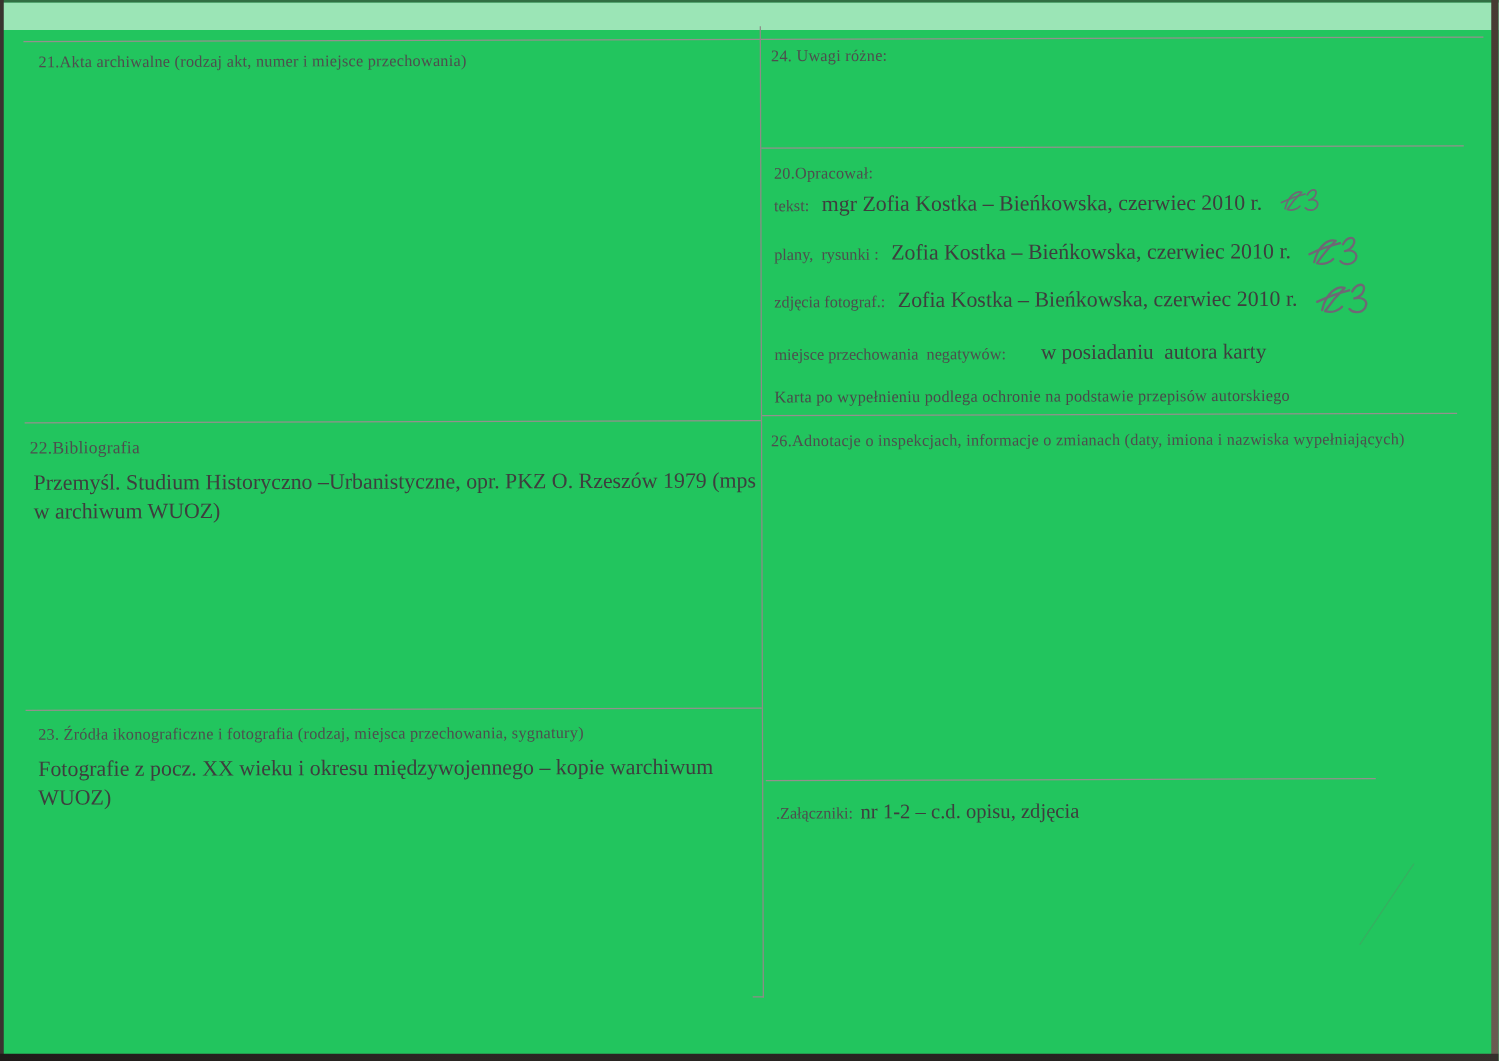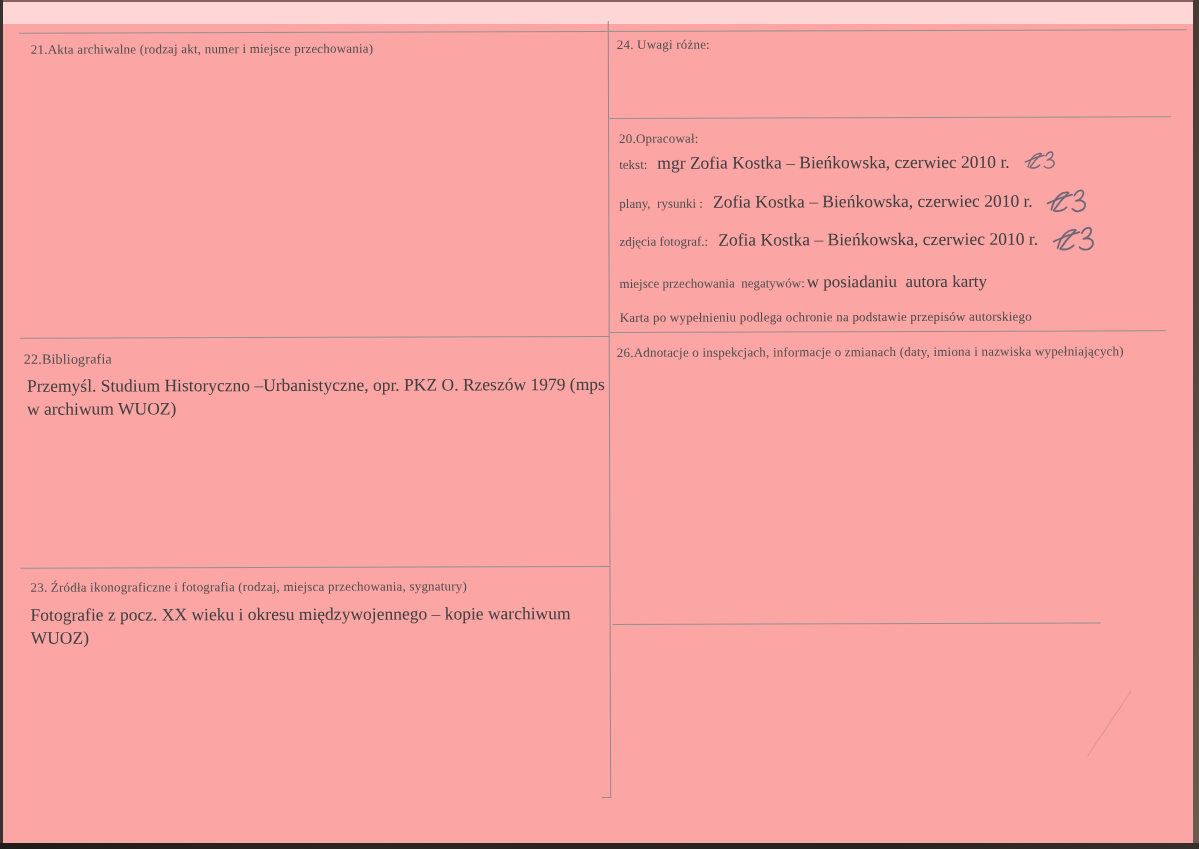--- a/index.html
+++ b/index.html
@@ -1,18 +1,18 @@
 <!DOCTYPE html>
 <html><head>
 <meta charset="utf-8">
 <style>
   html,body{margin:0;padding:0;background:#8b8b8b;}
   .page{
     position:relative;width:1199px;height:849px;overflow:hidden;
-    background:#fca5a5;
+    background:#22c55e;
     font-family:"Liberation Serif","DejaVu Serif",serif;
     color:#484848;
   }
   .sheet{position:absolute;inset:0;transform:rotate(-0.18deg);transform-origin:50% 50%;}
   
   .edge-top{position:absolute;top:0;left:0;width:100%;height:2px;background:rgba(58,53,50,.6);z-index:5;}
   .edge-left{position:absolute;top:0;left:0;width:3px;height:100%;background:#39332f;z-index:5;}
   .edge-right{position:absolute;top:0;right:0;width:6px;height:100%;
     background:linear-gradient(180deg,#473b33 0%,#554840 45%,#6a5c52 100%);z-index:5;}
   .edge-bottom{position:absolute;bottom:0;left:0;width:100%;height:6px;
@@ -89,34 +89,38 @@
       <span class="role">zdjęcia fotograf.:</span>
       <span class="val">Zofia Kostka – Bieńkowska, czerwiec 2010 r.</span>
       <svg class="initials" width="46" height="30" viewBox="0 0 40 26">
         <path d="M4 19 C8 7 16 3 21 5 C16 9 10 15 6 20 C11 22 16 20 18 18"></path>
         <path d="M1 13 C9 10 17 8 24 7"></path>
         <path d="M26 8 C30 2 36 3 34 8 C33 11 29 13 27 13 C32 12 37 15 34 20 C31 24 25 23 23 20"></path>
       </svg>
     </div>
 
     <div class="row" style="left:620px;top:273px;">
-      <span class="role" style="margin-right:2px;">miejsce przechowania  negatywów:</span>
+      <span class="role" style="margin-right:28px;">miejsce przechowania  negatywów:</span>
       <span class="val" style="font-size:17px;">w posiadaniu  autora karty</span>
     </div>
 
     <div class="note" style="left:620px;top:310px;">Karta po wypełnieniu podlega ochronie na podstawie przepisów autorskiego</div>
 
     <div class="hdr" style="left:617px;top:345px;width:560px;">26.Adnotacje o inspekcjach, informacje o zmianach (daty, imiona i nazwiska wypełniających)</div>
 
     <div class="hdr" style="left:24px;top:350px;font-size:14px;">22.Bibliografia</div>
     <div class="body-text" style="left:27px;top:373px;width:585px;">Przemyśl. Studium Historyczno –Urbanistyczne, opr. PKZ O. Rzeszów 1979 (mps w archiwum WUOZ)</div>
 
     <div class="hdr" style="left:30px;top:578px;">23. Źródła ikonograficzne i fotografia (rodzaj, miejsca przechowania, sygnatury)</div>
     <div class="body-text" style="left:30px;top:602px;width:575px;">Fotografie z pocz. XX wieku i okresu międzywojennego – kopie warchiwum WUOZ)</div>
 
+    <div class="row" style="left:620px;top:640px;">
+      <span class="role" style="margin-right:6px;">.Załączniki:</span>
+      <span class="val-sm">nr 1-2 – c.d. opisu, zdjęcia</span>
+    </div>
 
     <div class="crease"></div>
   </div>
 
   <div class="edge-top"></div>
   <div class="edge-left"></div>
   <div class="edge-right"></div>
   <div class="edge-bottom"></div>
 </div>
 

